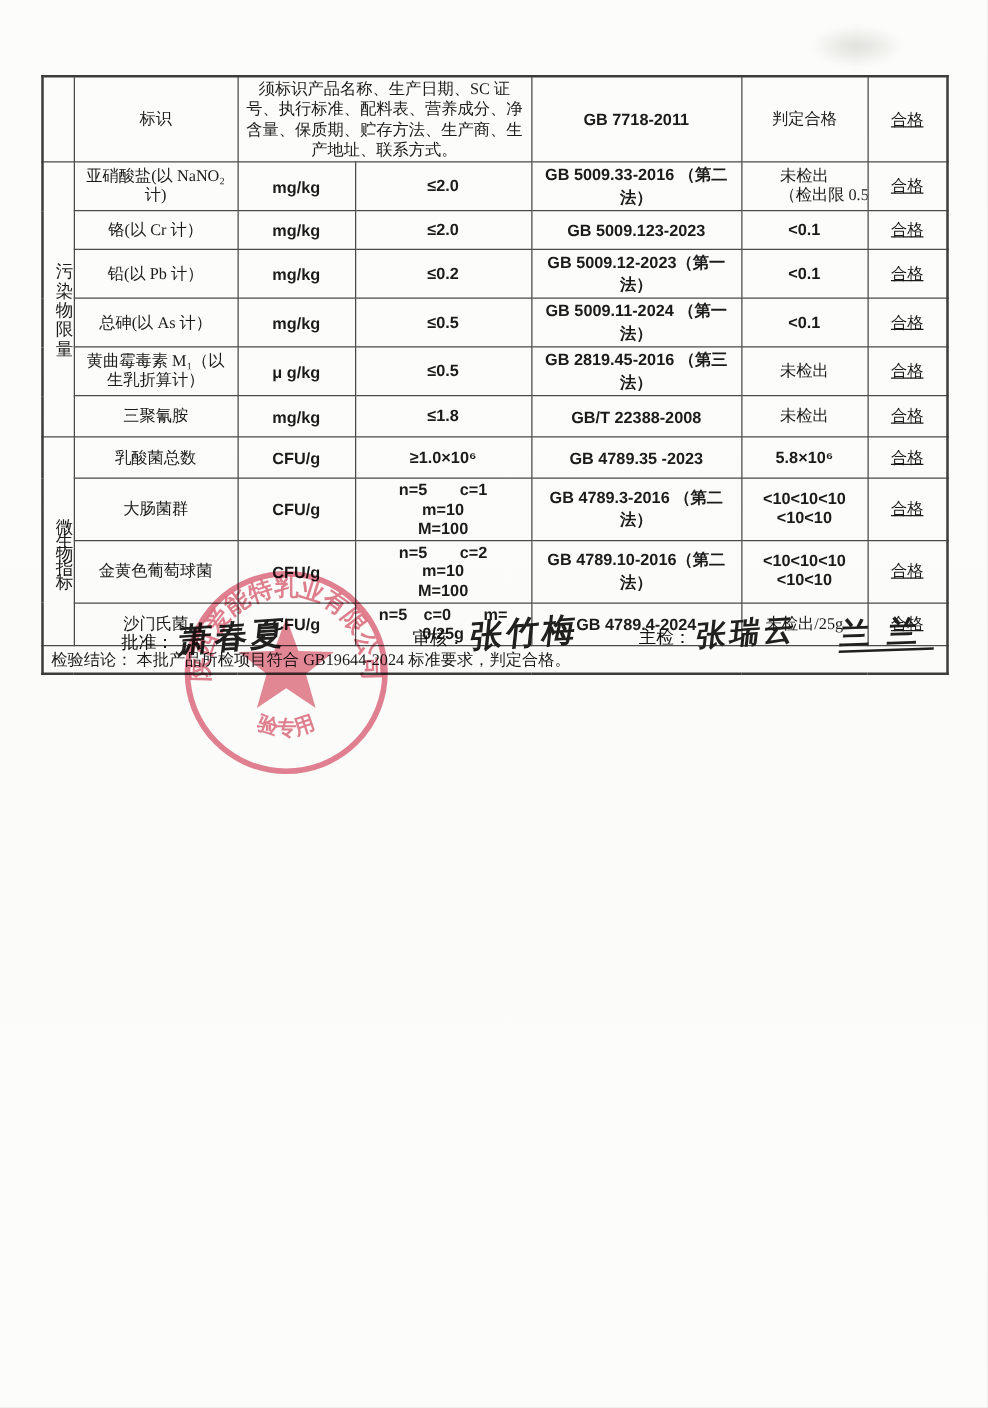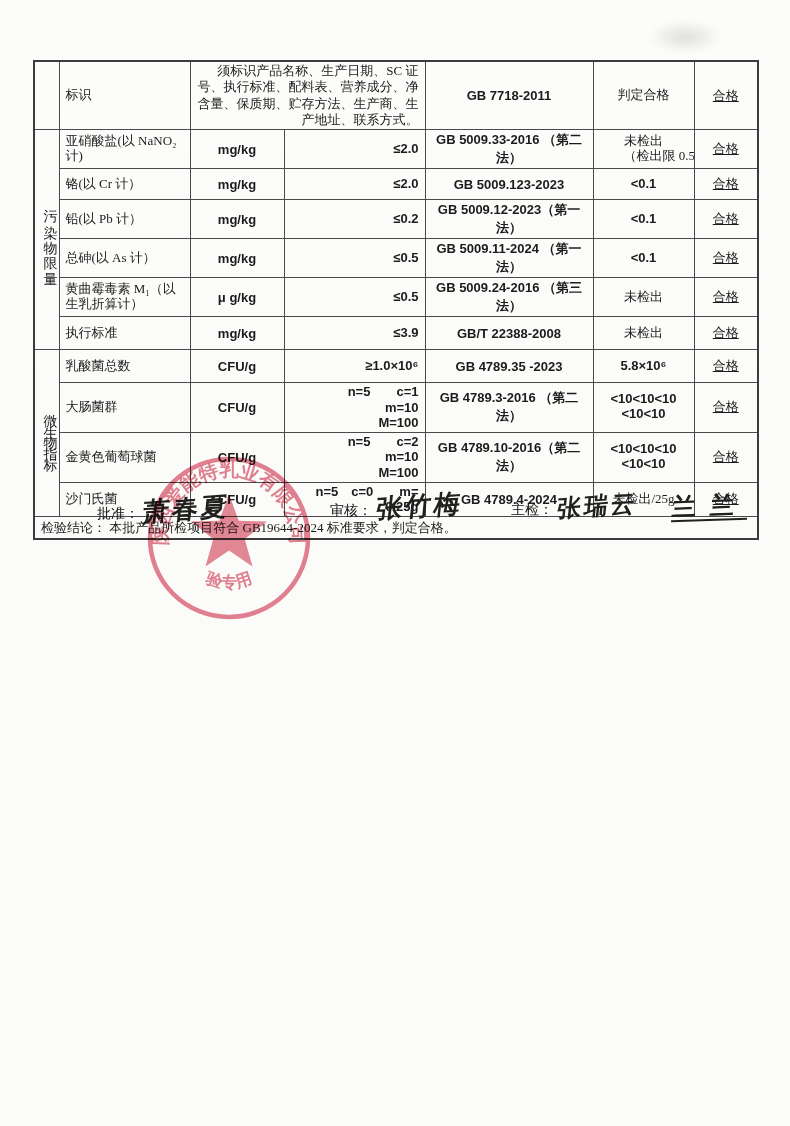--- a/index.html
+++ b/index.html
@@ -15,25 +15,25 @@
   }
   table.report{
     position:absolute;left:33px;top:60px;width:724px;
     border-collapse:collapse;table-layout:fixed;
     border:2px solid #3c3c3c;
   }
   table.report td{
     border:1px solid #4a4a4a;padding:1px 6px;font-size:13px;
     vertical-align:middle;overflow:hidden;
   }
-  td.item{text-align:left;padding-left:8px;line-height:1.15;}
-  td.req{text-align:right;line-height:1.25;font-size:13px;padding-left:7px;}
+  td.item{text-align:center;padding-left:8px;line-height:1.15;}
+  td.req{text-align:center;line-height:1.25;font-size:13px;padding-left:7px;}
   .num{font-family:"Liberation Sans","DejaVu Sans",sans-serif;font-weight:600;}
   td.unit{text-align:center;}
-  td.limit{text-align:right;line-height:1.2;}
+  td.limit{text-align:center;line-height:1.2;}
   td.method{text-align:center;font-size:12.5px;}
   td.result{text-align:center;line-height:1.15;}
   td.ok{text-align:center;text-decoration:underline;}
   td.groupcell{padding:0;text-align:center;}
   .vtext{
     writing-mode:vertical-rl;text-orientation:upright;
     font-size:14px;letter-spacing:16px;margin:0 auto;display:inline-block;
   }
   .vtext.micro{letter-spacing:11px;}
   .note{font-size:13px;white-space:nowrap;font-weight:400;margin-left:24px;}
@@ -119,29 +119,29 @@
         <td class="limit num">≤0.5</td>
         <td class="method num">GB 5009.11-2024 （第一法）</td>
         <td class="result num">&lt;0.1</td>
         <td class="ok">合格</td>
       </tr>
 
       <tr style="height:34px">
         <td class="item">黄曲霉毒素 M₁（以生乳折算计）</td>
         <td class="unit num">μ g/kg</td>
         <td class="limit num">≤0.5</td>
-        <td class="method num">GB 5009.24-2016 （第三法）</td>
+        <td class="method num">GB 2819.45-2016 （第三法）</td>
         <td class="result">未检出</td>
         <td class="ok">合格</td>
       </tr>
 
       <tr style="height:33px">
-        <td class="item">执行标准</td>
-        <td class="unit num">mg/kg</td>
-        <td class="limit num">≤3.9</td>
+        <td class="item">三聚氰胺</td>
+        <td class="unit num">mg/kg</td>
+        <td class="limit num">≤1.8</td>
         <td class="method num">GB/T 22388-2008</td>
         <td class="result">未检出</td>
         <td class="ok">合格</td>
       </tr>
 
       <tr style="height:33px">
         <td class="groupcell" rowspan="4">
           <span class="vtext micro">微生物指标</span>
         </td>
         <td class="item">乳酸菌总数</td>

